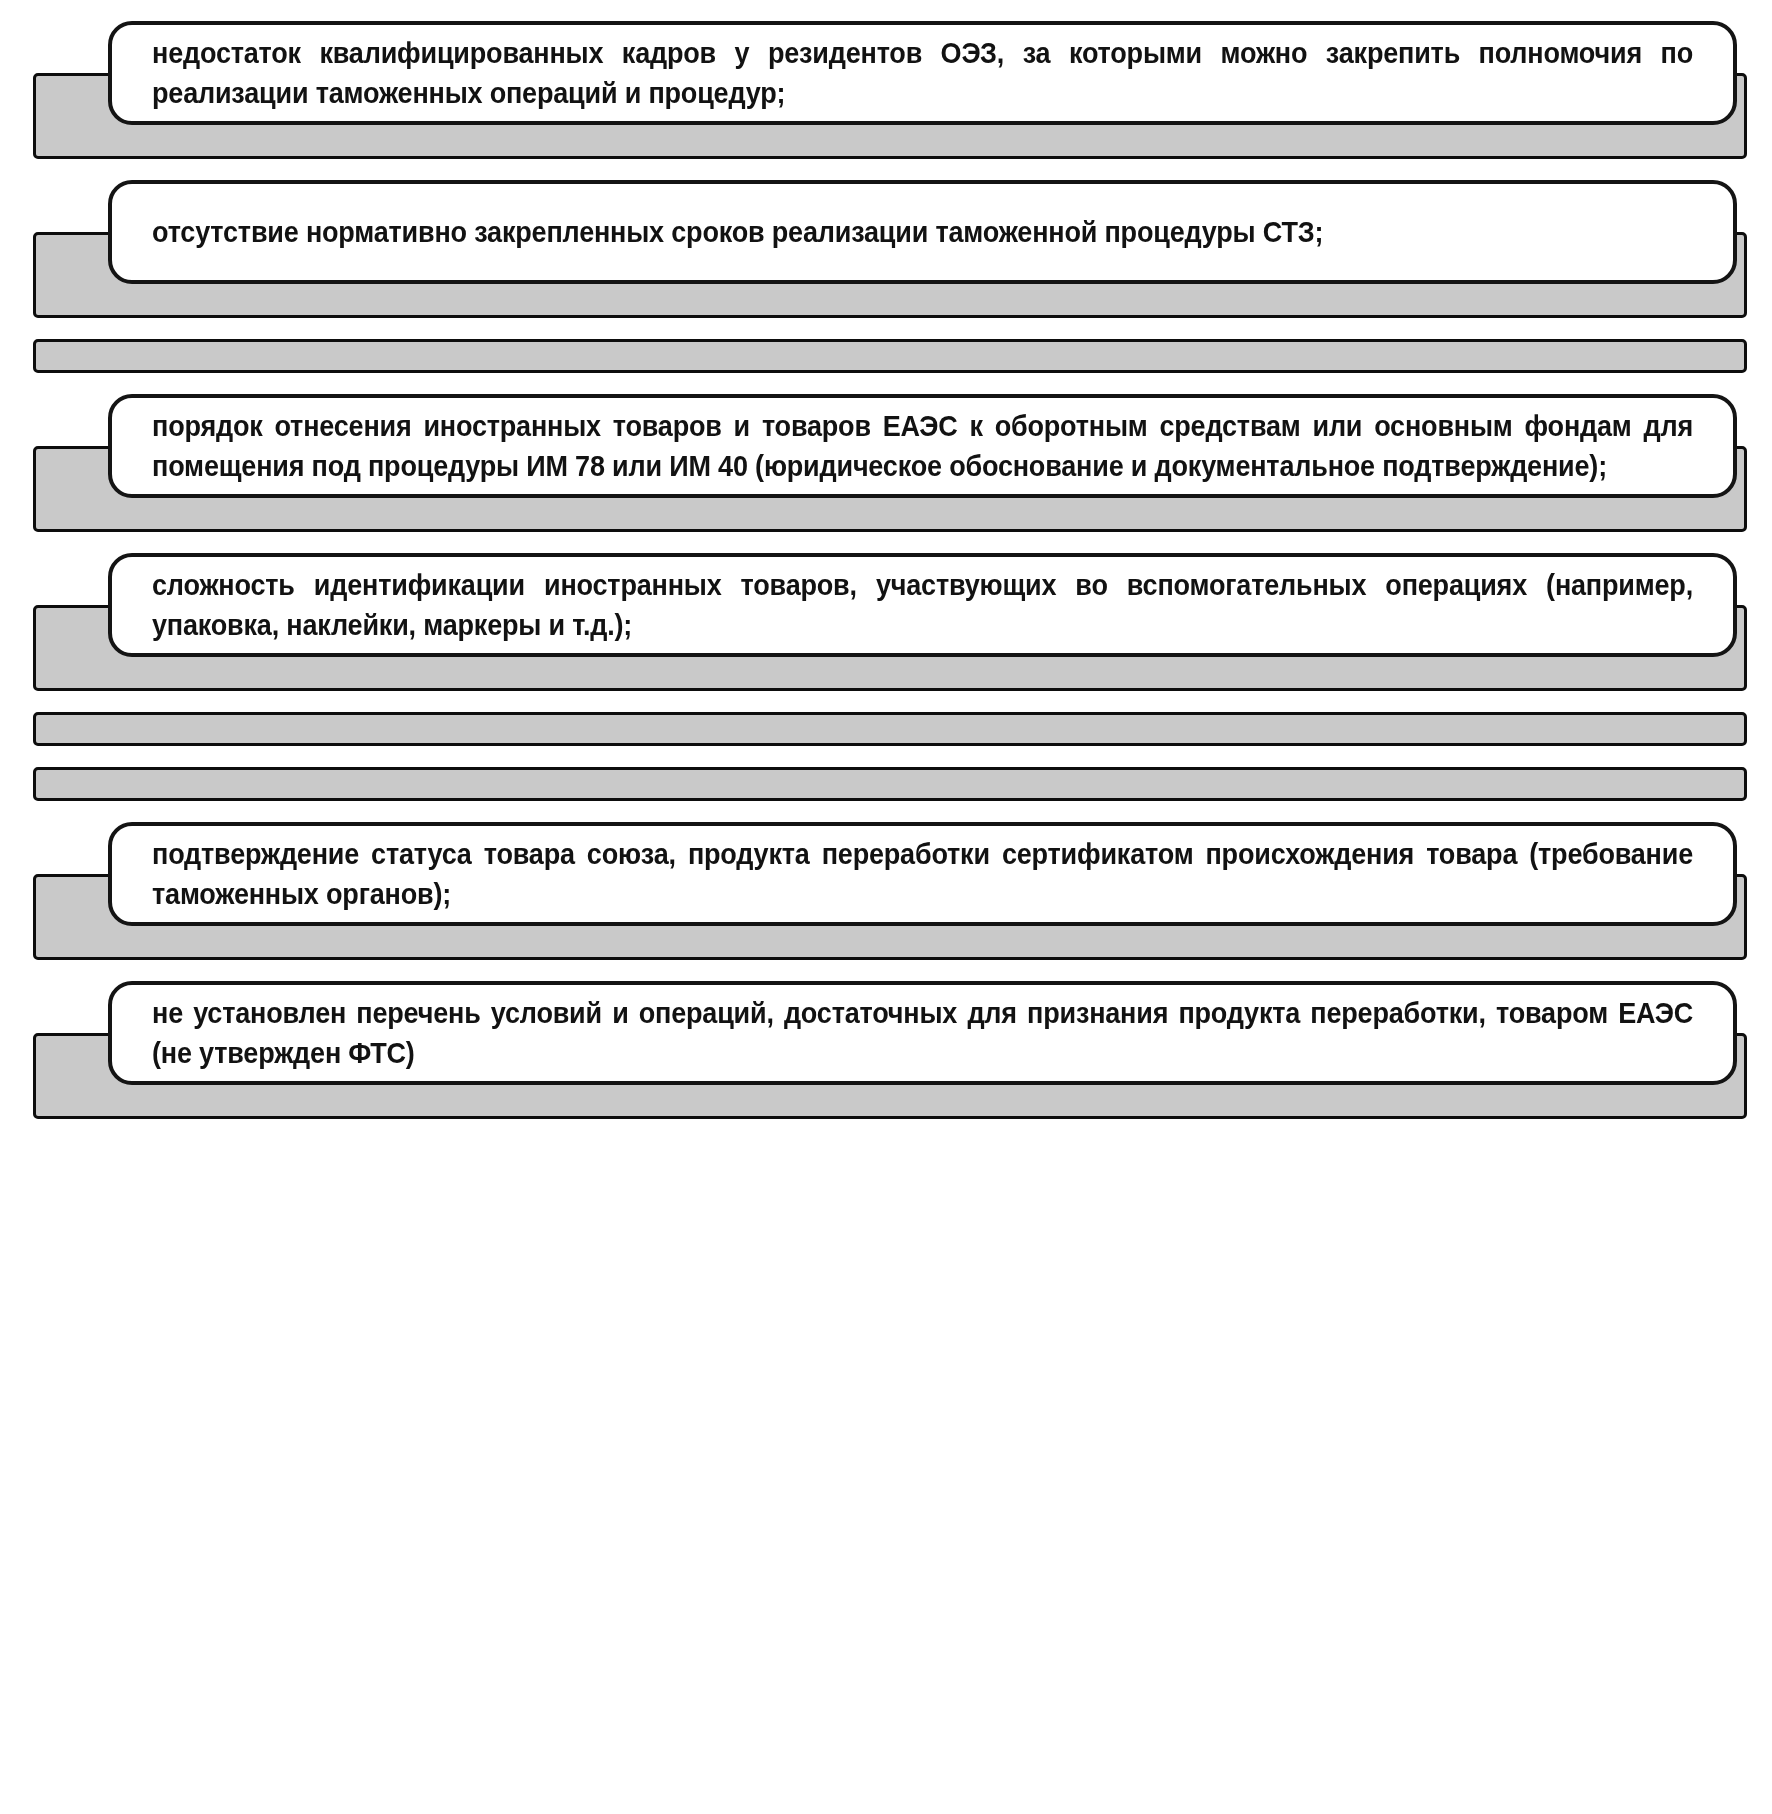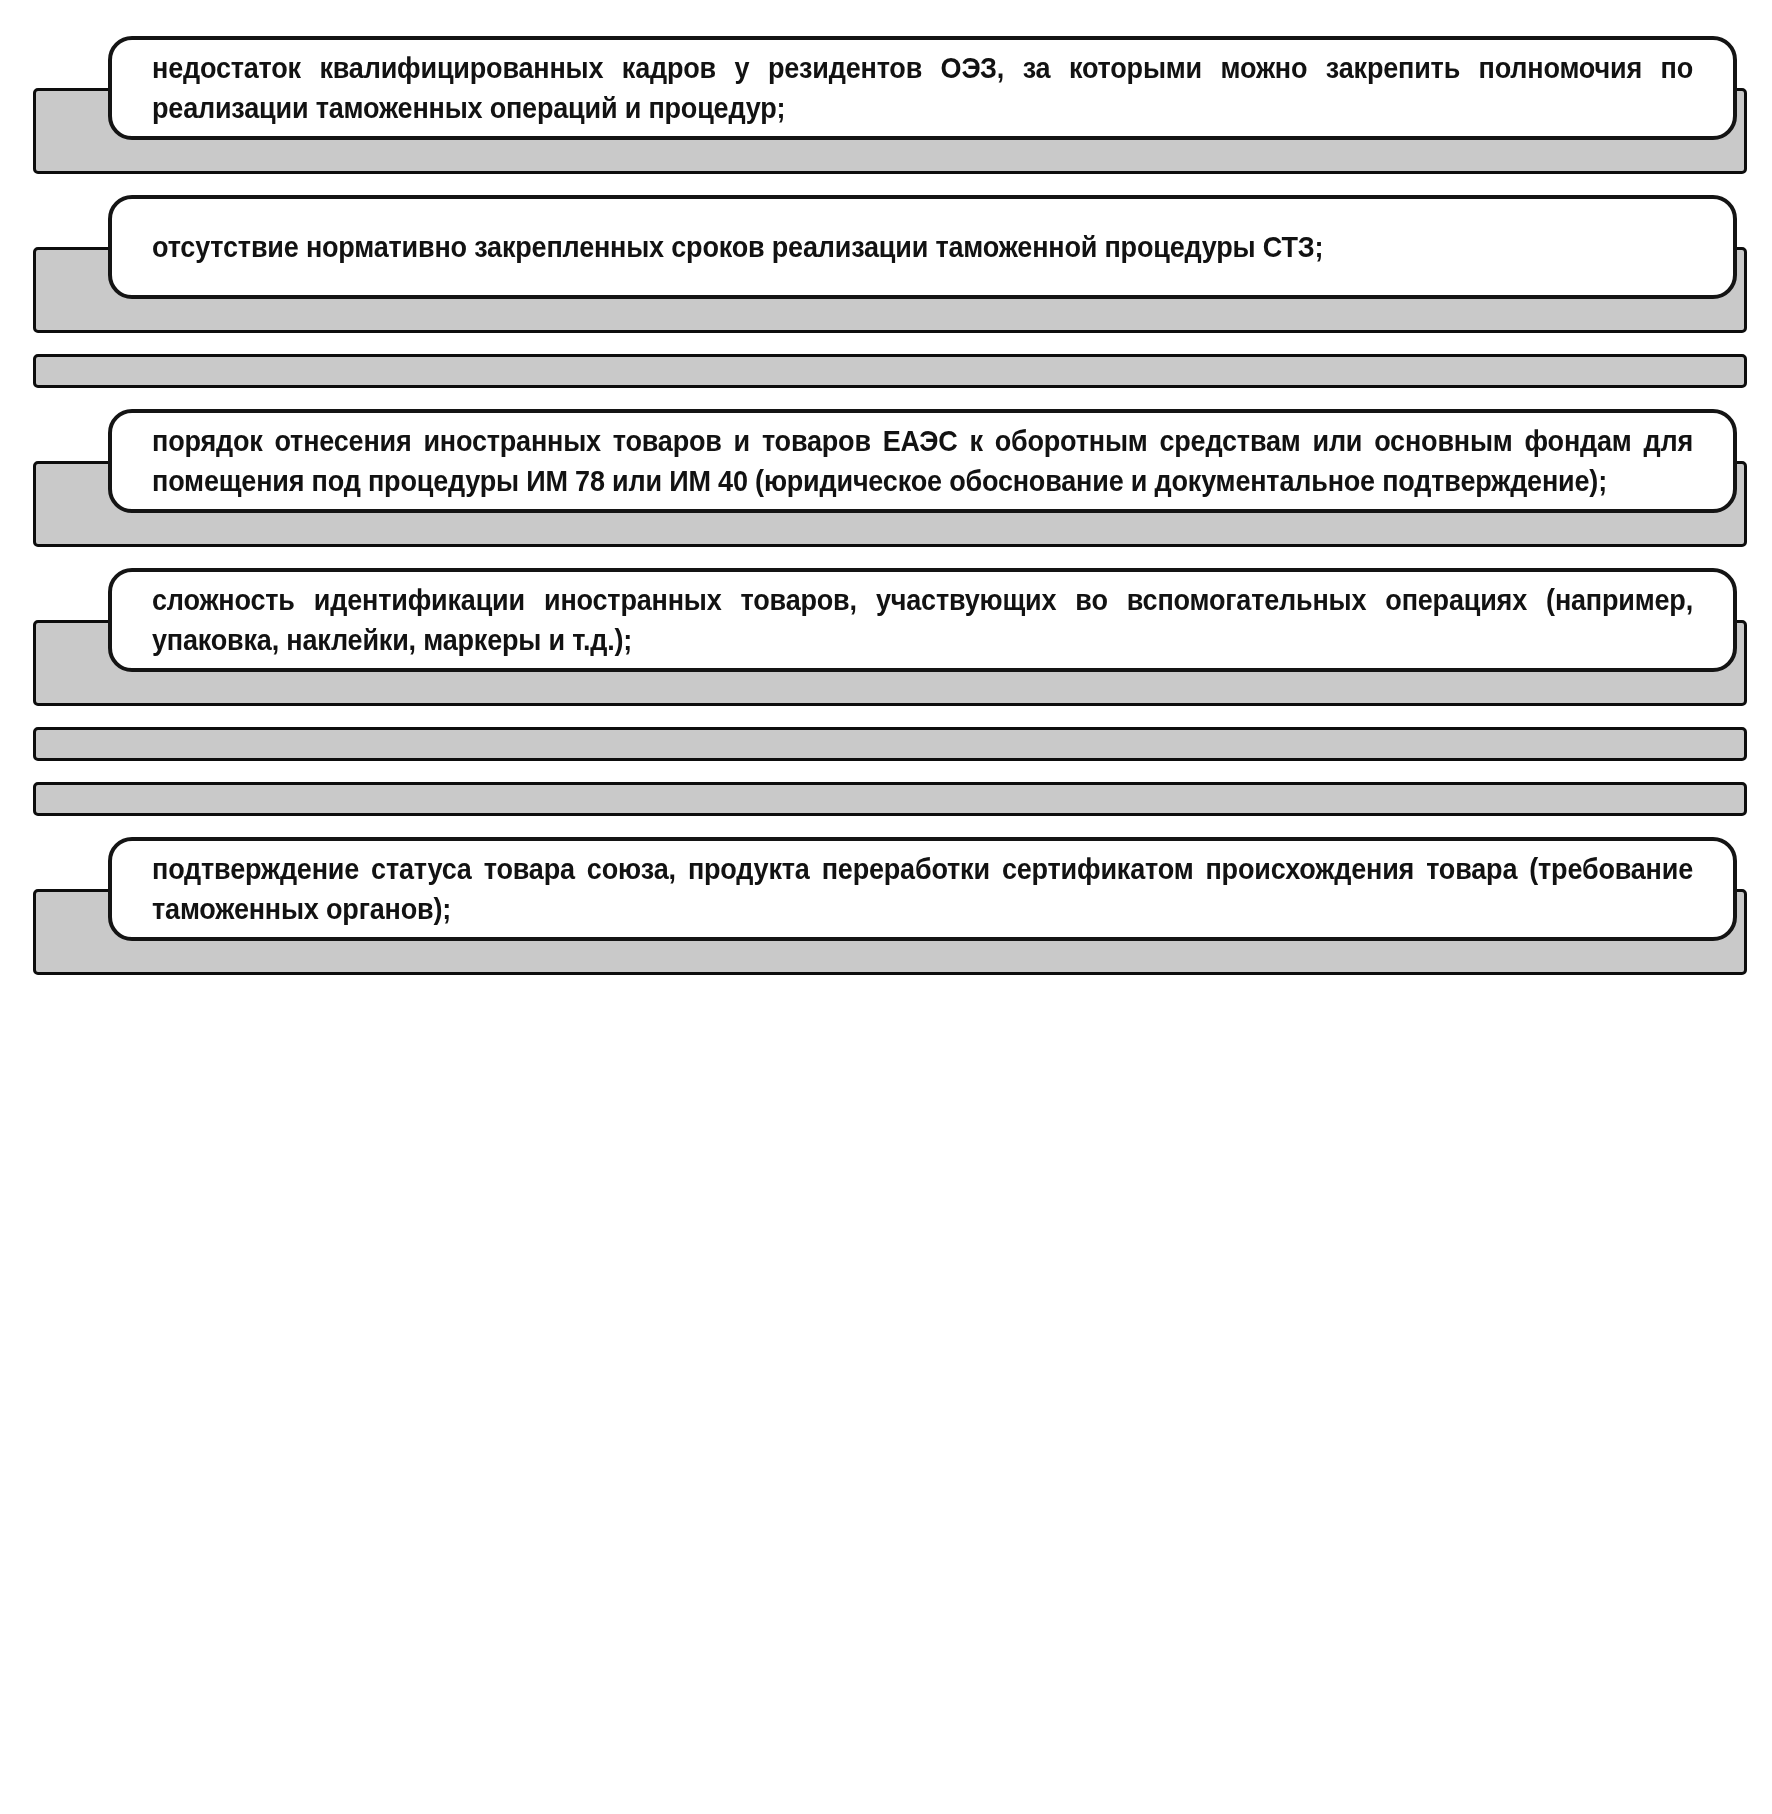--- a/index.html
+++ b/index.html
@@ -7,21 +7,21 @@
     padding: 0;
     background: #ffffff;
     overflow: hidden;
   }
   #canvas {
     position: relative;
     width: 1772px;
     height: 1814px;
     background: #ffffff;
     box-sizing: border-box;
-    padding: 36px 25px 0 33px;
+    padding: 21px 25px 0 33px;
     font-family: "Liberation Sans", "DejaVu Sans", sans-serif;
   }
   .item {
     position: relative;
     padding-bottom: 34px;
     margin-bottom: 21px;
   }
   .shadow {
     position: absolute;
     left: 0;
@@ -107,14 +107,20 @@
   </div>
 
 
   <div class="item">
     <div class="shadow"></div>
     <div class="box">
       <div class="box-text">подтверждение статуса товара союза, продукта переработки сертификатом происхождения товара (требование таможенных органов);</div>
     </div>
   </div>
 
+  <div class="item">
+    <div class="shadow"></div>
+    <div class="box">
+      <div class="box-text">не установлен перечень условий и операций, достаточных для признания продукта переработки, товаром ЕАЭС (не утвержден ФТС)</div>
+    </div>
+  </div>
 
 </div>
 
 </body></html>

